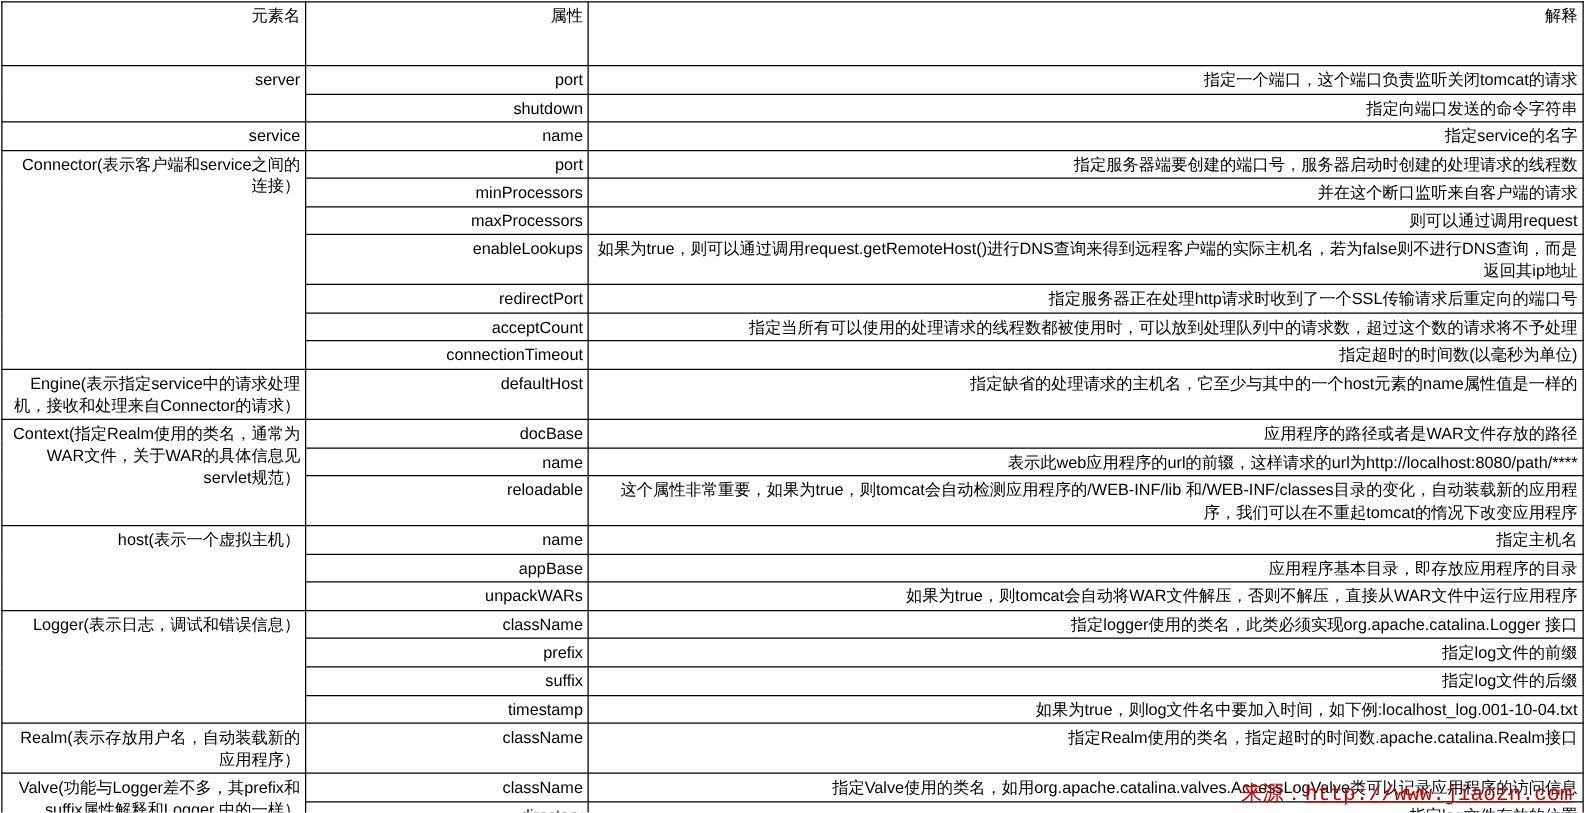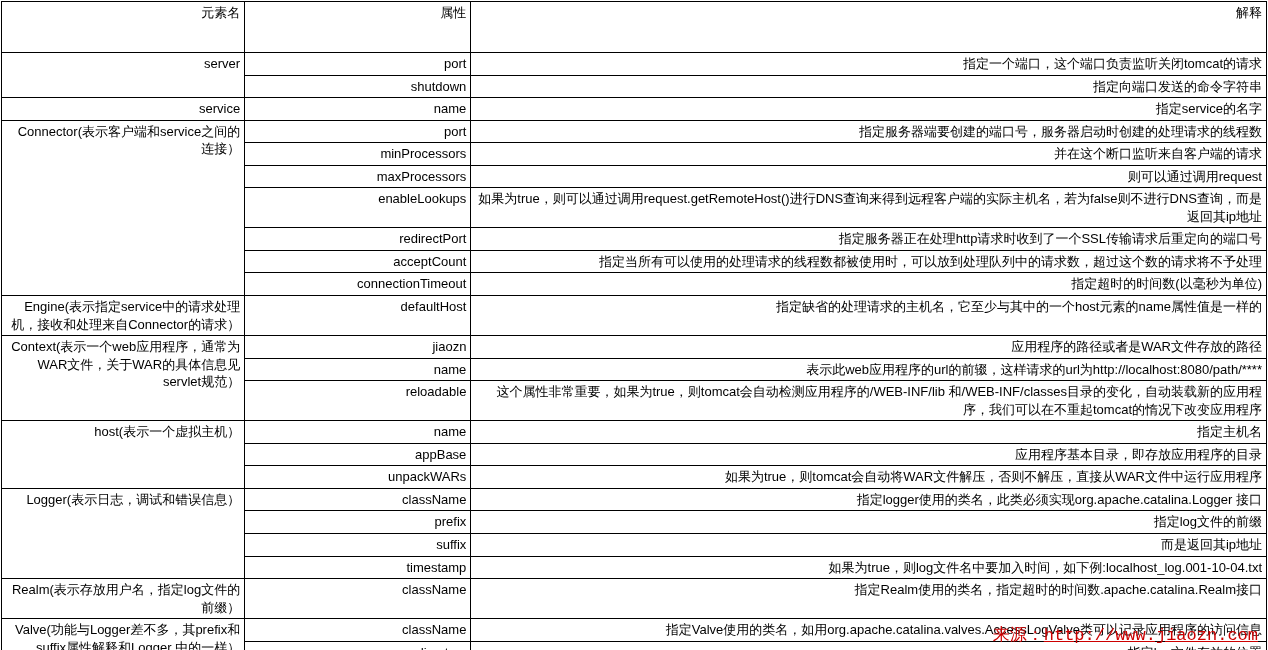--- a/index.html
+++ b/index.html
@@ -118,22 +118,22 @@
       <td>指定超时的时间数(以毫秒为单位)</td>
     </tr>
 
     <tr>
       <td class="elem">Engine(表示指定service中的请求处理机，接收和处理来自Connector的请求）</td>
       <td>defaultHost</td>
       <td>指定缺省的处理请求的主机名，它至少与其中的一个host元素的name属性值是一样的</td>
     </tr>
 
     <tr>
-      <td class="elem" rowspan="3">Context(表示一个web应用程序，通常为WAR文件，关于WAR的具体信息见servlet规范）</td>
-      <td>jiaozn</td>
+      <td class="elem" rowspan="3">Context(指定Realm使用的类名，通常为WAR文件，关于WAR的具体信息见servlet规范）</td>
+      <td>docBase</td>
       <td>应用程序的路径或者是WAR文件存放的路径</td>
     </tr>
     <tr>
       <td>name</td>
       <td>表示此web应用程序的url的前辍，这样请求的url为http://localhost:8080/path/****</td>
     </tr>
     <tr>
       <td>reloadable</td>
       <td>这个属性非常重要，如果为true，则tomcat会自动检测应用程序的/WEB-INF/lib 和/WEB-INF/classes目录的变化，自动装载新的应用程序，我们可以在不重起tomcat的惰况下改变应用程序</td>
     </tr>
@@ -156,29 +156,29 @@
       <td class="elem" rowspan="4">Logger(表示日志，调试和错误信息）</td>
       <td>className</td>
       <td>指定logger使用的类名，此类必须实现org.apache.catalina.Logger 接口</td>
     </tr>
     <tr>
       <td>prefix</td>
       <td>指定log文件的前缀</td>
     </tr>
     <tr>
       <td>suffix</td>
-      <td>而是返回其ip地址</td>
+      <td>指定log文件的后缀</td>
     </tr>
     <tr>
       <td>timestamp</td>
       <td>如果为true，则log文件名中要加入时间，如下例:localhost_log.001-10-04.txt</td>
     </tr>
 
     <tr>
-      <td class="elem">Realm(表示存放用户名，指定log文件的前缀）</td>
+      <td class="elem">Realm(表示存放用户名，自动装载新的应用程序）</td>
       <td>className</td>
       <td>指定Realm使用的类名，指定超时的时间数.apache.catalina.Realm接口</td>
     </tr>
 
     <tr>
       <td class="elem" rowspan="3">Valve(功能与Logger差不多，其prefix和suffix属性解释和Logger 中的一样）</td>
       <td>className</td>
       <td>指定Valve使用的类名，如用org.apache.catalina.valves.AccessLogValve类可以记录应用程序的访问信息</td>
     </tr>
     <tr>

